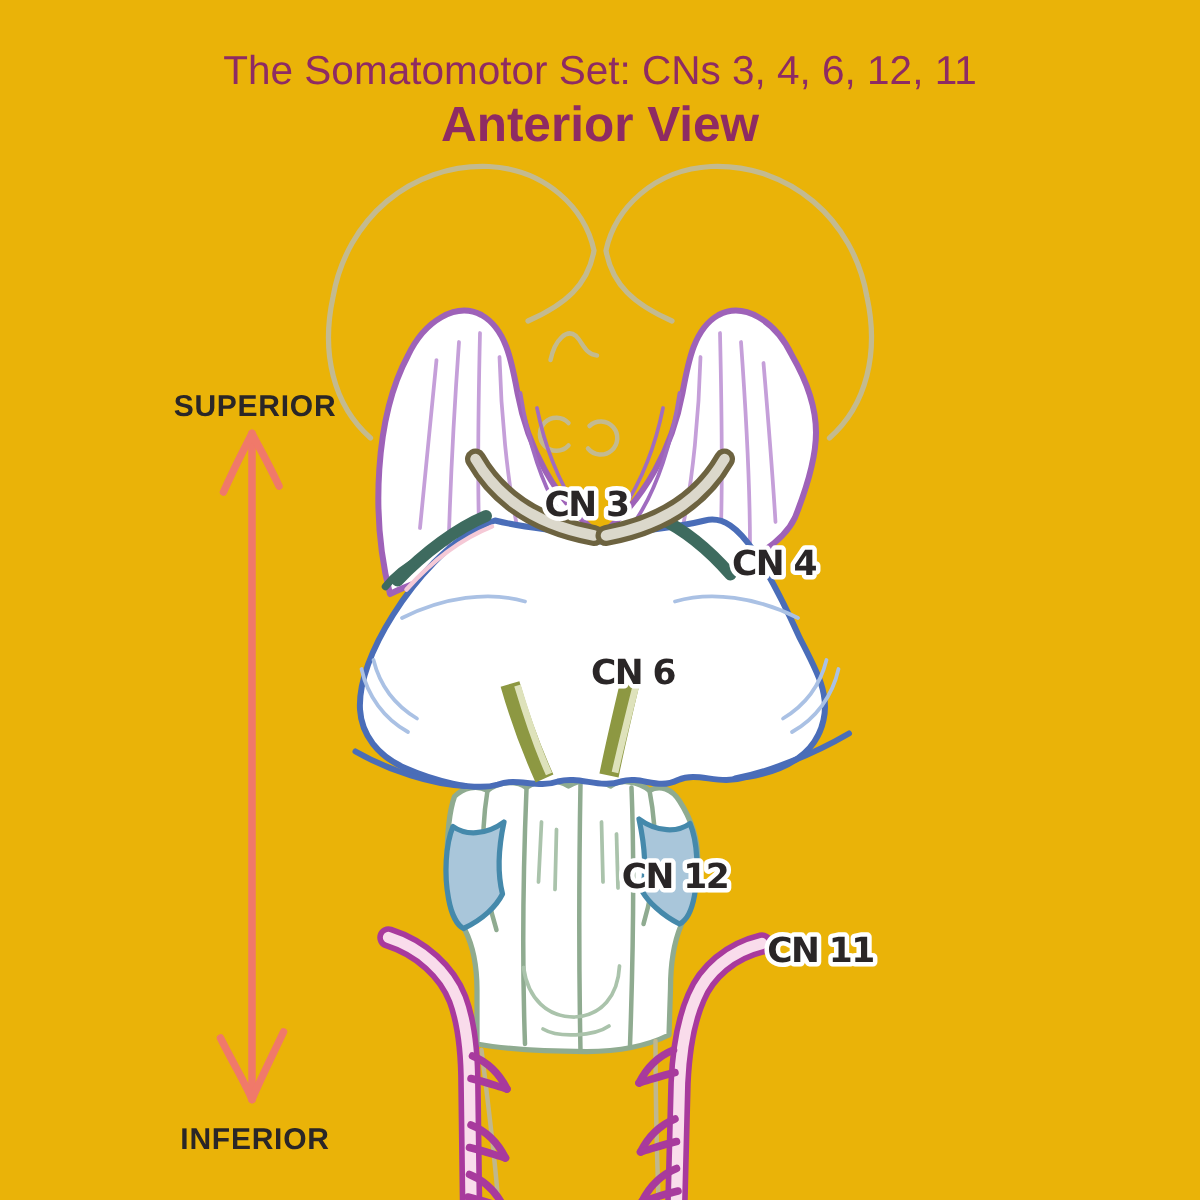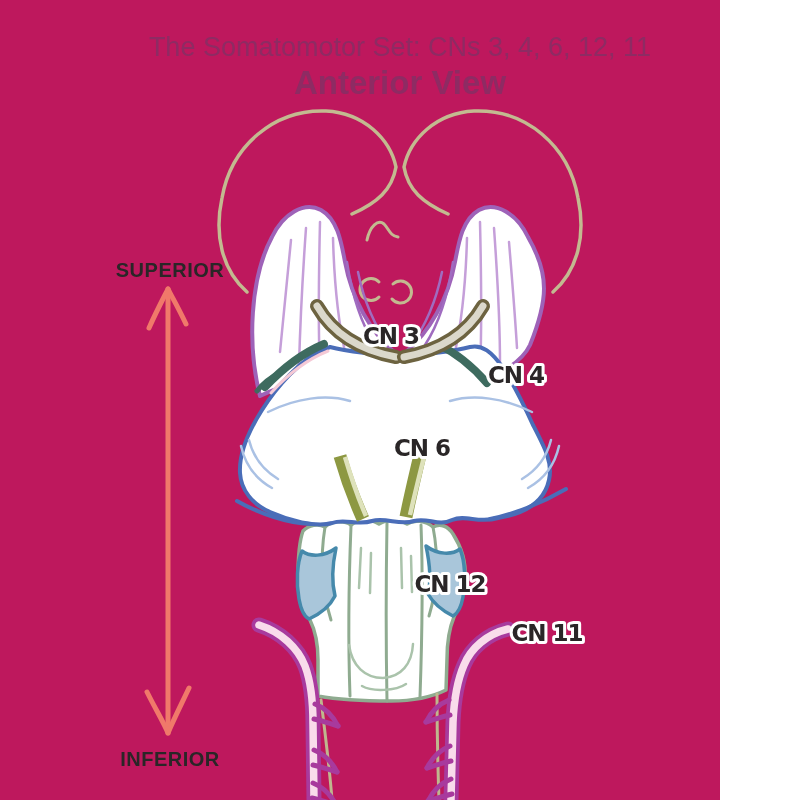--- a/index.html
+++ b/index.html
@@ -1,16 +1,16 @@
 <!DOCTYPE html>
 <html><head>
 <meta charset="utf-8">
 <style>
   html,body{margin:0;padding:0;background:#ffffff;}
-  .canvas{position:relative;width:720px;height:800px;background:#be185d;overflow:hidden;}
+  .canvas{position:relative;width:800px;height:800px;background:#eab308;overflow:hidden;}
   svg{position:absolute;left:0;top:0;}
   text{font-family:"Liberation Sans",sans-serif;}
   .title-line{font-size:27px;font-weight:400;}
   .subtitle-line{font-size:33px;font-weight:700;}
   .orient-label{font-size:20px;font-weight:700;fill:#2a2627;letter-spacing:.5px;}
   .cn-label{font-family:"DejaVu Sans",sans-serif;font-size:23px;font-weight:700;fill:#2a2627;
             paint-order:stroke;stroke:#ffffff;stroke-width:6px;stroke-linejoin:round;letter-spacing:-1px;}
 </style>
 </head>
 <body>

